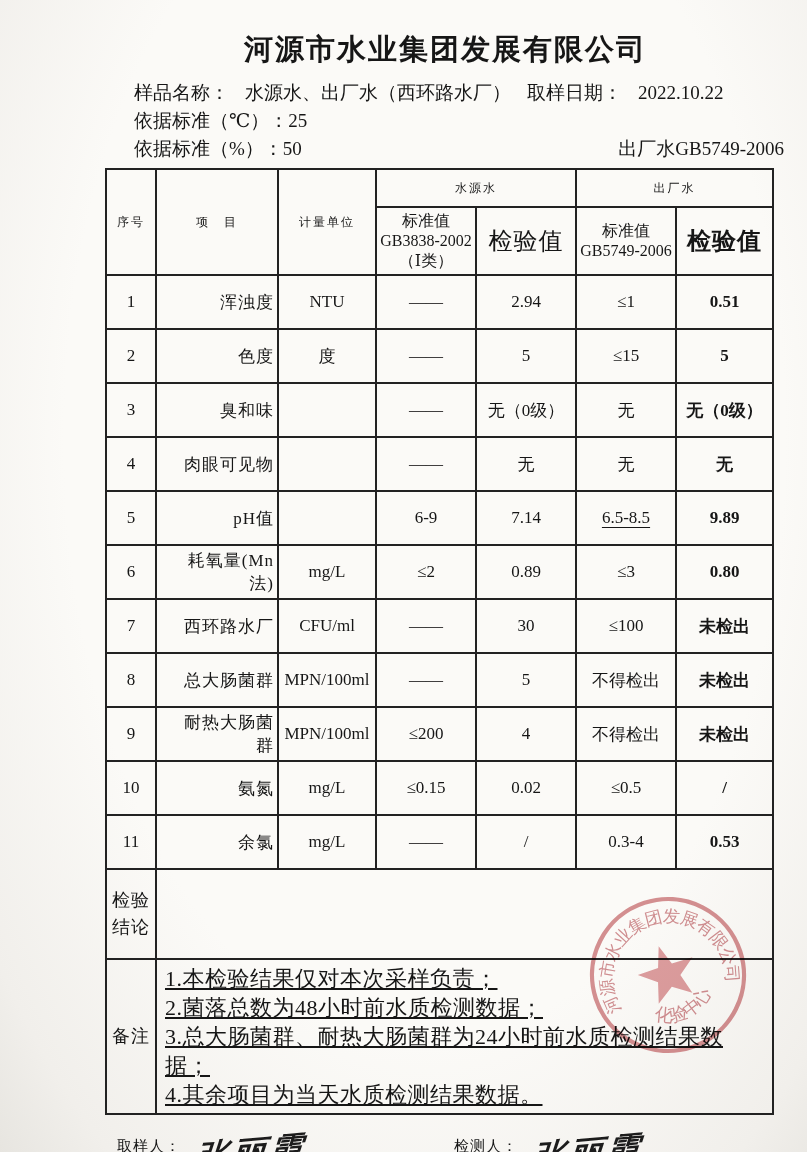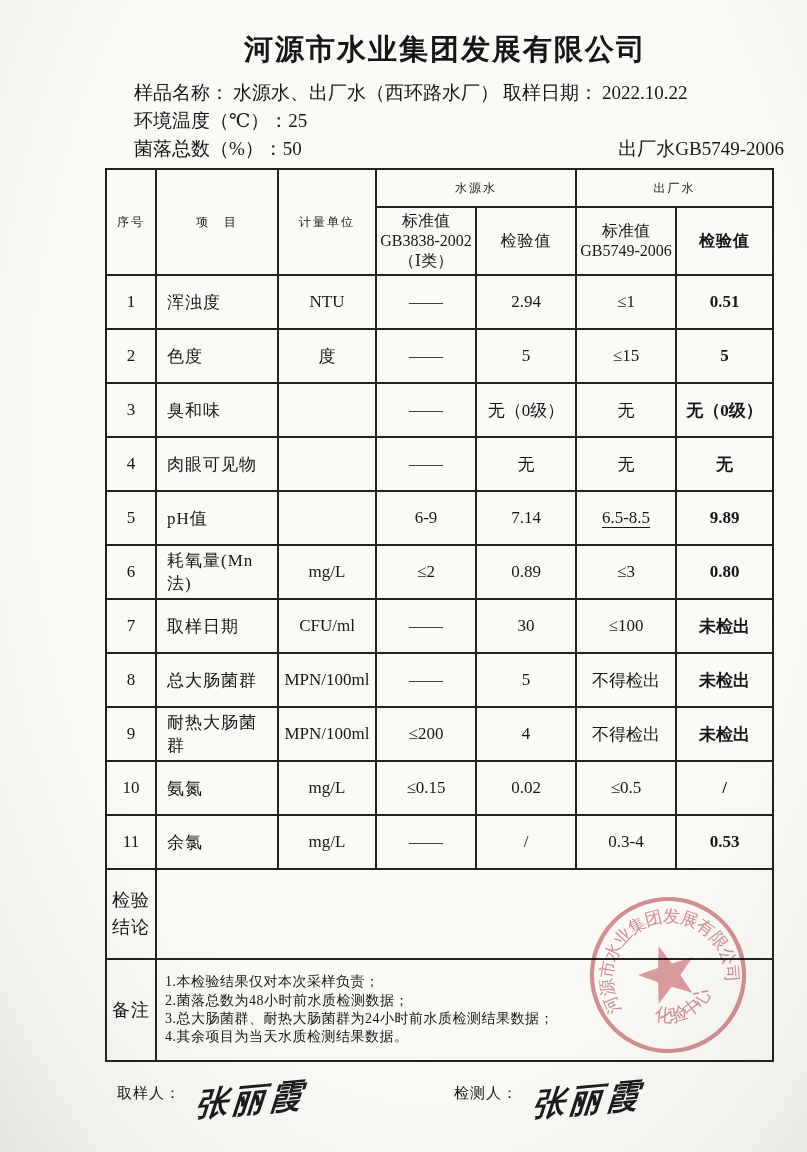--- a/index.html
+++ b/index.html
@@ -16,43 +16,43 @@
   }
   .inner{padding-top:30px;}
   .company{
     text-align:center;font-size:29px;font-weight:bold;letter-spacing:2px;margin:0 0 10px 0;
   }
   .doc-title{
     text-align:center;font-size:22px;font-weight:normal;letter-spacing:3px;margin:0 0 9px 0;
   }
   .info{width:650px;margin:0 0 0 92px;font-size:19px;line-height:26px;}
   .info .row{display:flex;justify-content:space-between;margin-bottom:2px;}
-  .info .row1{justify-content:flex-start;gap:4px;}
+  .info .row1{justify-content:flex-start;gap:16px;}
   .right-col{text-align:left;}
   table{
     table-layout:fixed;width:667px;margin:6px 0 0 63px;
     border-collapse:collapse;background:transparent;
   }
   td,th{
     border:2px solid #222;text-align:center;vertical-align:middle;
     font-size:17px;font-weight:normal;padding:2px 3px;overflow:hidden;
   }
   .h1 th{height:32px;font-size:12px;letter-spacing:2px;}
   .h2 th{height:62px;font-size:16px;white-space:pre-line;line-height:1.25;}
-  .h2 th.chk{font-size:16px;letter-spacing:1px;margin-left:12px;}
+  .h2 th.chk{font-size:24px;letter-spacing:1px;margin-left:12px;}
   .h2 th.chk.b{font-weight:bold;}
   tbody td{height:48px;}
-  .c-item{text-align:left;padding-left:10px;letter-spacing:1px;}
+  .c-item{text-align:right;padding-left:10px;letter-spacing:1px;}
   .b{font-weight:bold;}
   .u{text-decoration:underline;text-underline-offset:4px;}
   .lab{font-size:18px;letter-spacing:1px;white-space:pre-line;line-height:1.5;}
   .concl-row td{height:84px;}
   .remarks-row td{height:92px;}
   .remarks-cell{text-align:left;padding:4px 6px 4px 8px;}
-  .remarks-cell div{font-size:14px;line-height:1.32;letter-spacing:0.5px;}
+  .remarks-cell div{font-size:22px;line-height:1.32;letter-spacing:0.5px;text-decoration:underline;}
   .sig-row{display:flex;margin:16px 0 0 75px;align-items:flex-start;}
   .sig-label{font-size:15px;letter-spacing:1px;padding-top:6px;}
   .sig{
     font-size:33px;font-style:italic;font-weight:bold;letter-spacing:4px;
     transform:rotate(-5deg) skewX(-10deg);display:inline-block;margin-left:14px;color:#1c1c1c;
   }
   .sig-group2{margin-left:148px;display:flex;}
   .stamp{
     position:absolute;left:586px;top:893px;width:164px;height:164px;
     transform:rotate(-18deg);opacity:0.82;mix-blend-mode:multiply;pointer-events:none;
@@ -66,24 +66,24 @@
     <h1 class="company">河源市水业集团发展有限公司</h1>
 
     <div class="info">
       <div class="row row1">
         <span>样品名称：</span>
           <span>水源水、出厂水（西环路水厂）</span>
           <span>取样日期：</span>
           <span>2022.10.22</span>
       </div>
       <div class="row">
-        <span><span>环境温度（℃）：</span><span>25</span></span>
+        <span><span>依据标准（℃）：</span><span>25</span></span>
       </div>
       <div class="row">
-        <span><span>菌落总数（%）：</span><span>50</span></span>
+        <span><span>依据标准（%）：</span><span>50</span></span>
         <span class="right-col">出厂水GB5749-2006</span>
       </div>
     </div>
 
     <table>
       <colgroup>
         <col style="width:50px">
           <col style="width:122px">
           <col style="width:98px">
         <col style="width:100px">
@@ -159,21 +159,21 @@
             <td>6</td>
             <td class="c-item">耗氧量(Mn法)</td>
             <td>mg/L</td>
             <td>≤2</td>
             <td>0.89</td>
             <td>≤3</td>
             <td class="b">0.80</td>
           </tr>
           <tr>
             <td>7</td>
-            <td class="c-item">取样日期</td>
+            <td class="c-item">西环路水厂</td>
             <td>CFU/ml</td>
             <td>——</td>
             <td>30</td>
             <td>≤100</td>
             <td class="b">未检出</td>
           </tr>
           <tr>
             <td>8</td>
             <td class="c-item">总大肠菌群</td>
             <td>MPN/100ml</td>

